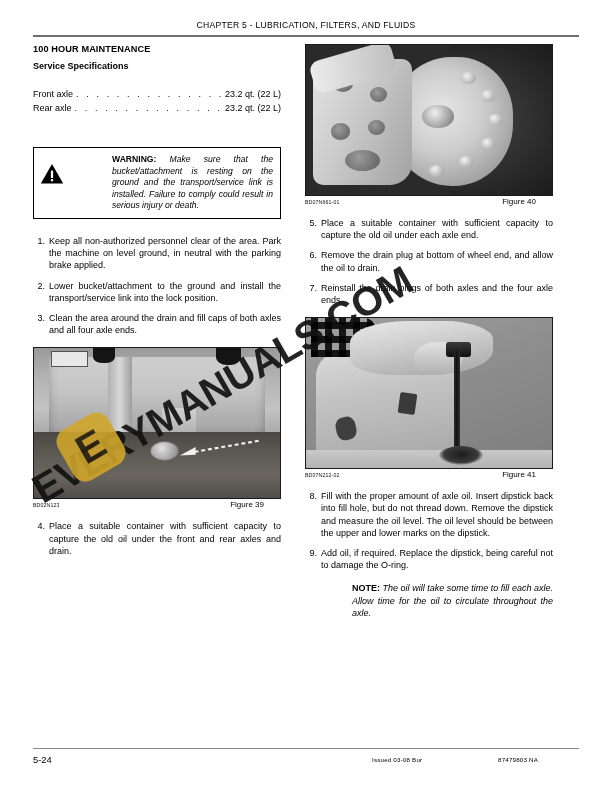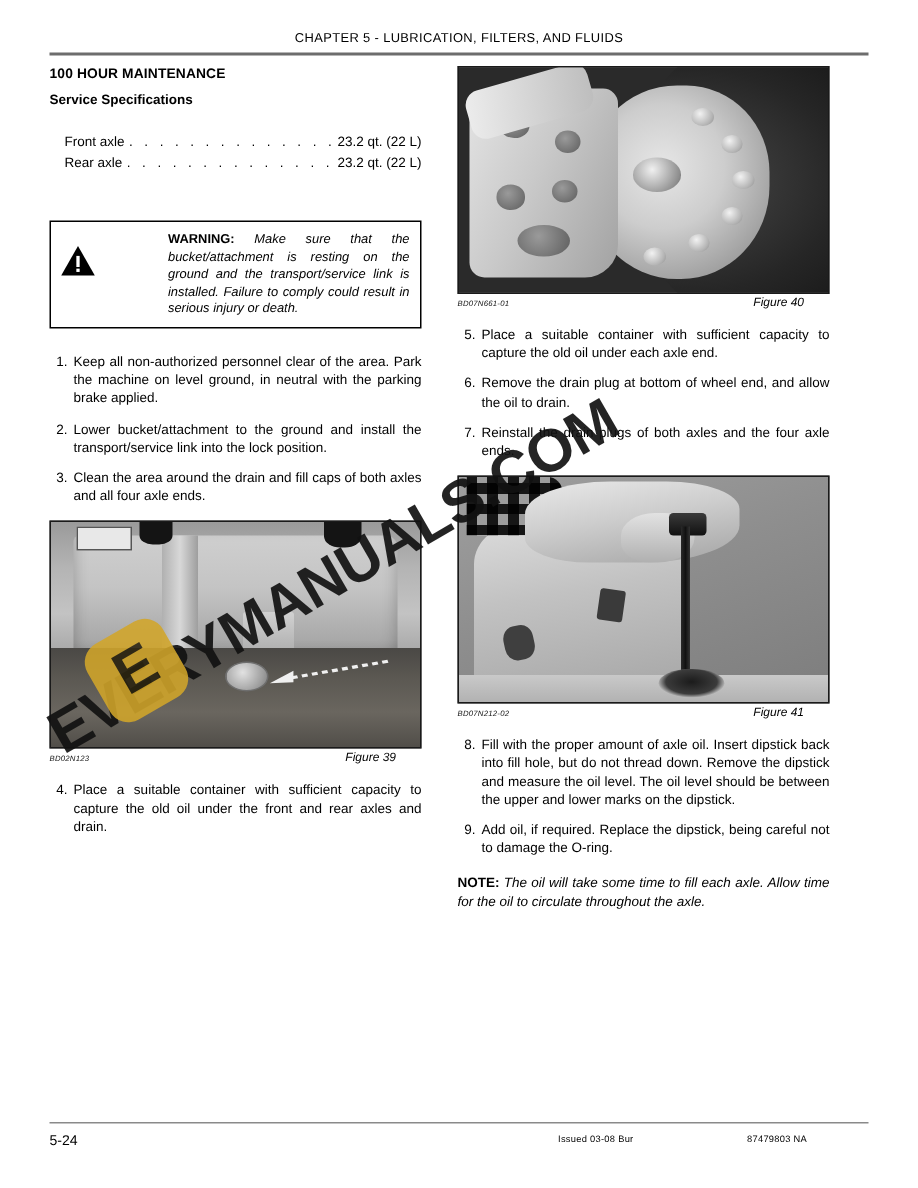--- a/index.html
+++ b/index.html
@@ -73,21 +73,21 @@
   }
 
   
   .spec-row {
     font-size: 9px;
     line-height: 14px;
     display: flex;
     align-items: baseline;
     white-space: nowrap;
   }
-  .spec-label { flex: 0 0 auto; margin-left: 10px; }
+  .spec-label { flex: 0 0 auto; }
   .spec-dots {
     flex: 1 1 auto;
     overflow: hidden;
     margin: 0 1px 0 3px;
     letter-spacing: 2.6px;
     font-size: 9px;
     color: #000;
   }
   .spec-val { flex: 0 0 auto; }
 
@@ -151,28 +151,29 @@
     flex: 1 1 auto;
     text-align: justify;
   }
 
   
   .note {
     font-size: 9px;
     line-height: 12.2px;
     text-align: justify;
     font-style: italic;
+    margin-left: 47px;
   }
   .note b {
     font-style: normal;
     font-weight: bold;
   }
 
   
-  .figure { width: 231px; font-style: italic; }
+  .figure { width: 231px; }
   .fig-frame {
     width: 248px;
     height: 152px;
     border: 1px solid #1a1a1a;
     box-sizing: border-box;
     overflow: hidden;
     position: relative;
     background: #5a5a5a;
   }
   .fig-caption {

